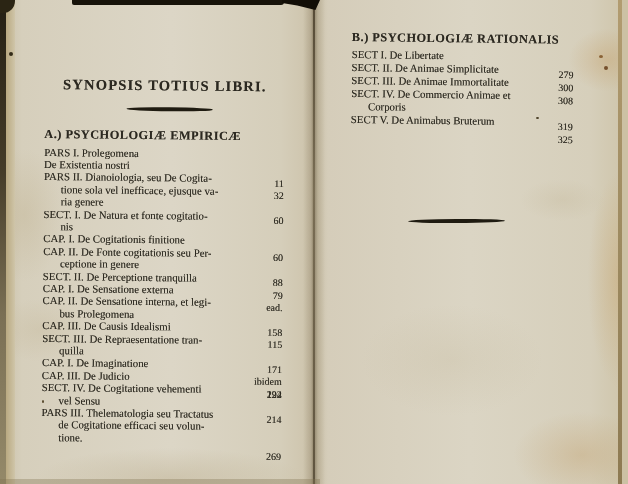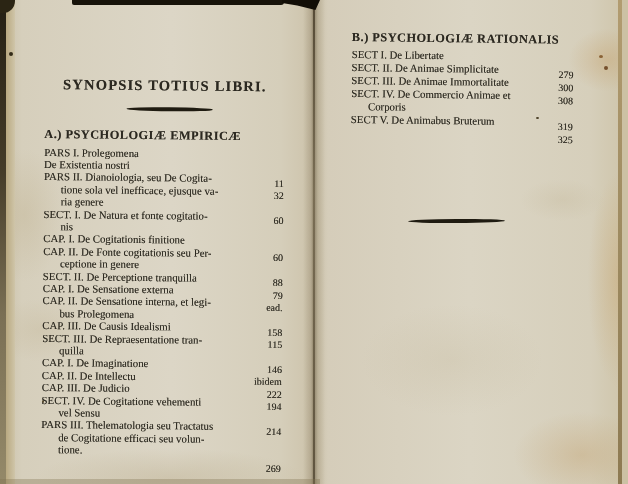--- a/index.html
+++ b/index.html
@@ -139,23 +139,23 @@
         <div class="toc-line indent-1"><span class="toc-text">nis</span></div>
         <div class="toc-line indent-0"><span class="toc-text">CAP. I. De Cogitationis finitione</span><span class="toc-page">60</span></div>
         <div class="toc-line indent-0"><span class="toc-text">CAP. II. De Fonte cogitationis seu Per-</span></div>
         <div class="toc-line indent-1"><span class="toc-text">ceptione in genere</span><span class="toc-page">88</span></div>
         <div class="toc-line indent-0"><span class="toc-text">SECT. II. De Perceptione tranquilla</span><span class="toc-page">79</span></div>
         <div class="toc-line indent-0"><span class="toc-text">CAP. I. De Sensatione externa</span><span class="toc-page">ead.</span></div>
         <div class="toc-line indent-0"><span class="toc-text">CAP. II. De Sensatione interna, et legi-</span></div>
         <div class="toc-line indent-1"><span class="toc-text">bus Prolegomena</span><span class="toc-page">158</span></div>
         <div class="toc-line indent-0"><span class="toc-text">CAP. III. De Causis Idealismi</span><span class="toc-page">115</span></div>
         <div class="toc-line indent-0"><span class="toc-text">SECT. III. De Repraesentatione tran-</span></div>
-        <div class="toc-line indent-1"><span class="toc-text">quilla</span><span class="toc-page">146</span></div>
+        <div class="toc-line indent-1"><span class="toc-text">quilla</span><span class="toc-page">171</span></div>
         <div class="toc-line indent-0"><span class="toc-text">CAP. I. De Imaginatione</span><span class="toc-page">ibidem</span></div>
-        <div class="toc-line indent-0"><span class="toc-text">CAP. II. De Intellectu</span><span class="toc-page">222</span></div>
+        <div class="toc-line indent-0"><span class="toc-page">222</span></div>
         <div class="toc-line indent-0"><span class="toc-text">CAP. III. De Judicio</span><span class="toc-page">194</span></div>
         <div class="toc-line indent-0"><span class="toc-text">SECT. IV. De Cogitatione vehementi</span></div>
         <div class="toc-line indent-1"><span class="toc-text">vel Sensu</span><span class="toc-page">214</span></div>
         <div class="toc-line indent-0"><span class="toc-text">PARS III. Thelematologia seu Tractatus</span></div>
         <div class="toc-line indent-1"><span class="toc-text">de Cogitatione efficaci seu volun-</span></div>
         <div class="toc-line indent-1"><span class="toc-text">tione.</span><span class="toc-page">269</span></div>
       </div>
   </div>
 
   <div class="print-block right-print">

